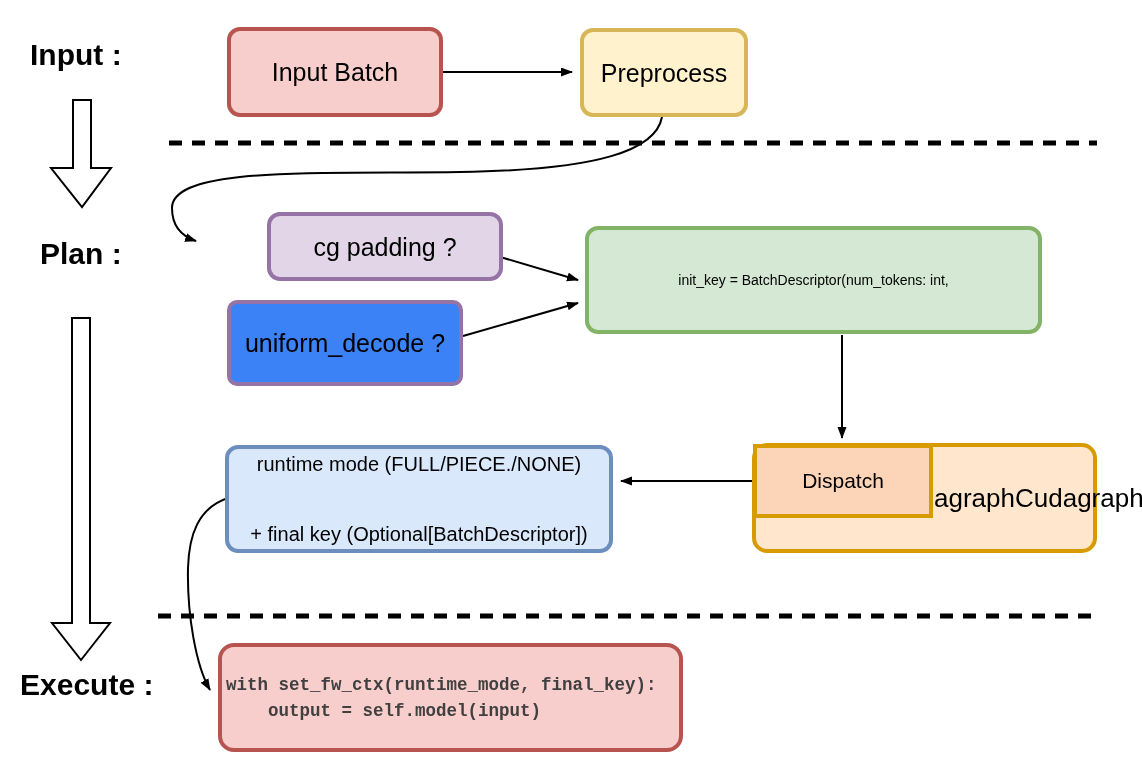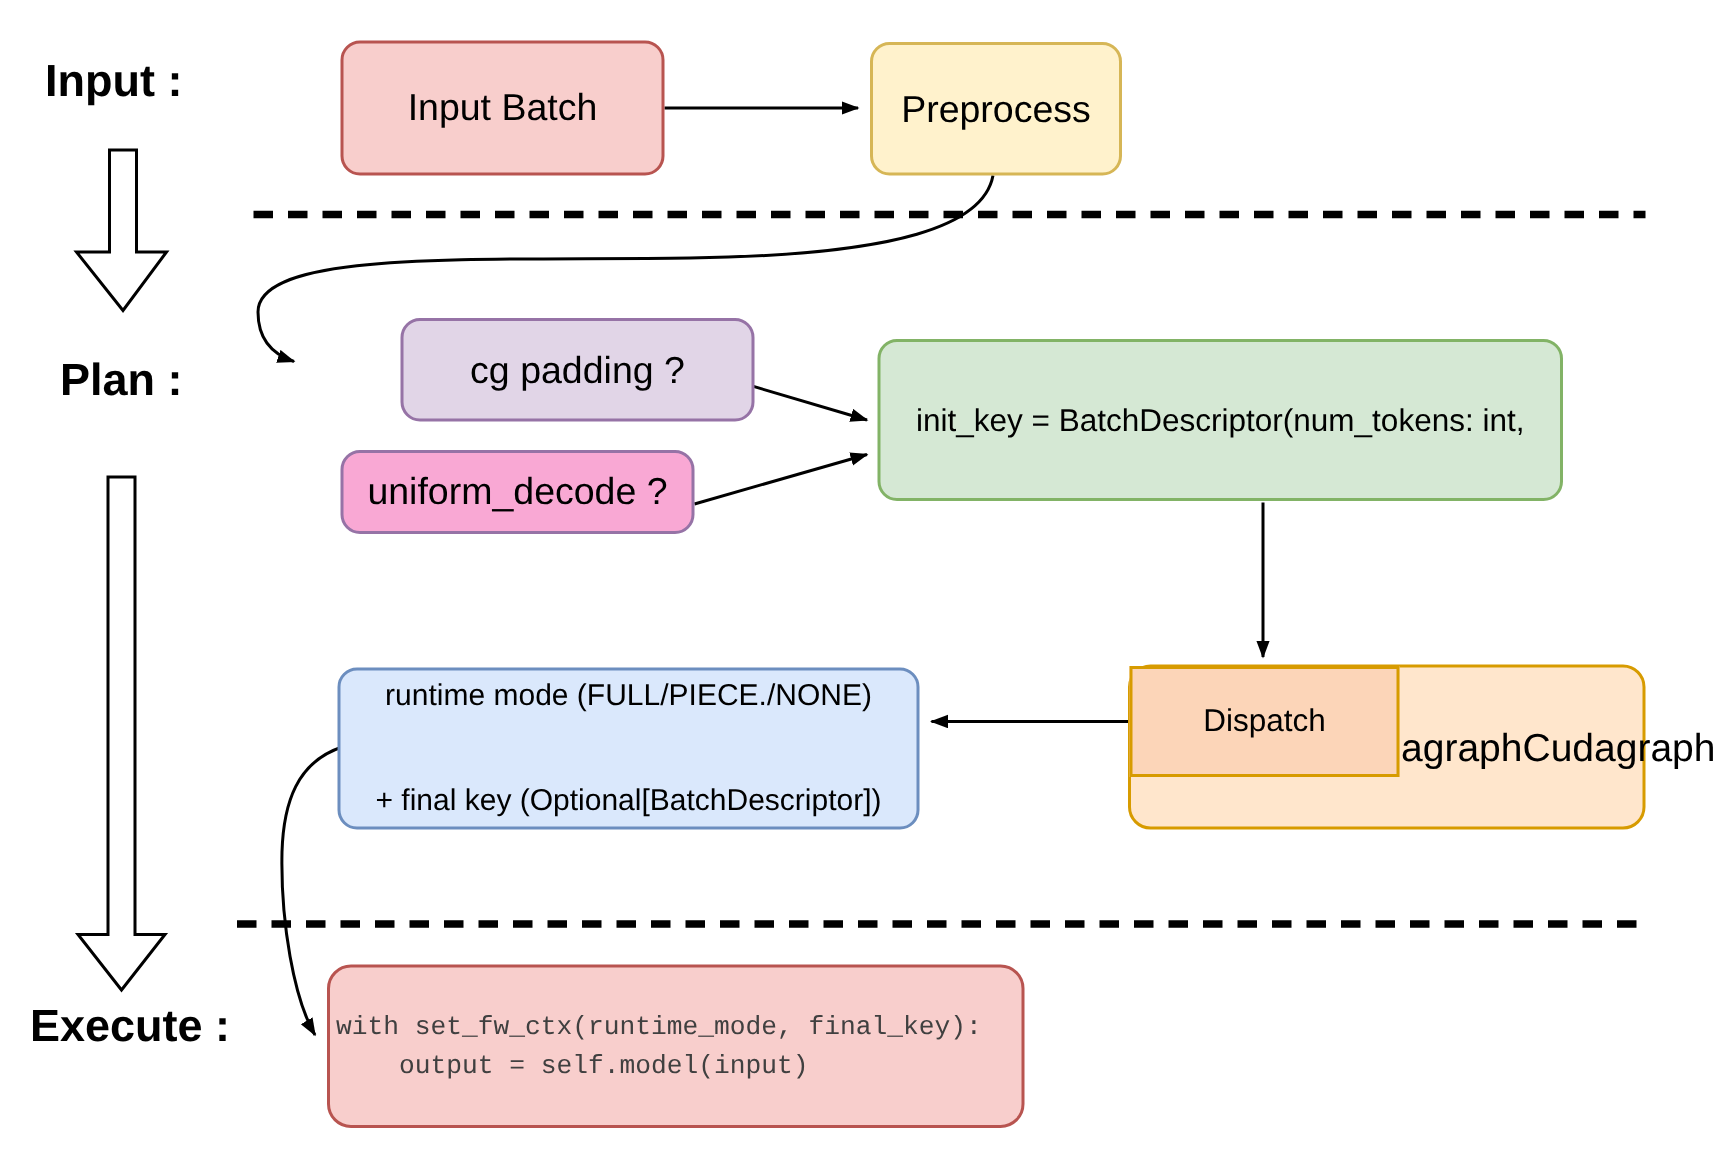--- a/index.html
+++ b/index.html
@@ -11,42 +11,42 @@
     color:#000;
     overflow:hidden;
   }
   #wires{position:absolute;left:0;top:0;width:1142px;height:770px;}
   .node{
     position:absolute;
     box-sizing:border-box;
     display:flex;flex-direction:column;
     align-items:center;justify-content:center;
     text-align:center;
-    border:2px solid #a21caf;
+    border:4px solid #a21caf;
     border-radius:13px;
     font-size:25px;
     line-height:1.2;
   }
   .section-label{
     position:absolute;
     font-weight:bold;
     font-size:30px;
     white-space:nowrap;
   }
   
   .n-input-batch   {left:227px;top:27px;width:216px;height:90px;background:#F8CECC;border-color:#B85450;}
   .n-preprocess    {left:580px;top:28px;width:168px;height:89px;background:#FFF2CC;border-color:#D6B656;justify-content:center;}
   .n-cg-padding    {left:227px;top:212px;width:236px;height:69px;background:#E1D5E7;border-color:#9673A6;margin-left:40px;}
-  .n-uniform-decode{left:227px;top:300px;width:236px;height:56px;background:#f9a8d4;border-color:#9673A6;}
-  .n-init-key      {left:585px;top:226px;width:457px;height:108px;background:#D5E8D4;border-color:#82B366;font-size:21px;line-height:27px;}
+  .n-uniform-decode{left:227px;top:300px;width:236px;height:86px;background:#3b82f6;border-color:#9673A6;border-radius:10px;}
+  .n-init-key      {left:585px;top:226px;width:457px;height:108px;background:#D5E8D4;border-color:#82B366;font-size:14px;line-height:27px;}
   .n-cuda-outer    {left:752px;top:443px;width:345px;height:110px;background:#FFE6CC;border-color:#D79B00;border-radius:15px;}
   .n-dispatch      {left:753px;top:444px;width:180px;height:74px;background:#FCD5B8;border-color:#D79B00;font-size:21px;border-radius:0;z-index:2;}
   .n-cuda-label    {left:933px;top:443px;width:164px;height:110px;position:absolute;display:flex;align-items:center;justify-content:center;font-size:26px;line-height:32px;z-index:2;}
   .n-runtime       {left:225px;top:445px;width:388px;height:108px;background:#DAE8FC;border-color:#6C8EBF;font-size:20px;line-height:27px;gap:43px;}
-  .n-code          {left:218px;top:643px;width:465px;height:109px;background:#F8CECC;border-color:#B85450;border-radius:16px;align-items:flex-start;justify-content:center;font-family:"Liberation Mono", monospace;font-size:17.5px;line-height:26px;color:#404040;padding-left:4px;}
+  .n-code          {left:218px;top:643px;width:465px;height:109px;background:#F8CECC;border-color:#B85450;border-radius:16px;align-items:flex-start;justify-content:center;font-family:"Liberation Mono", monospace;font-size:17.5px;line-height:26px;color:#404040;padding-left:4px;font-weight:bold;}
   .code-line{white-space:pre;display:block;}
   .lbl-input  {left:30px;top:38px;}
   .lbl-plan   {left:40px;top:237px;}
   .lbl-execute{left:20px;top:668px;}
 </style>
 </head>
 <body>
 
 <div id="diagram">
 

